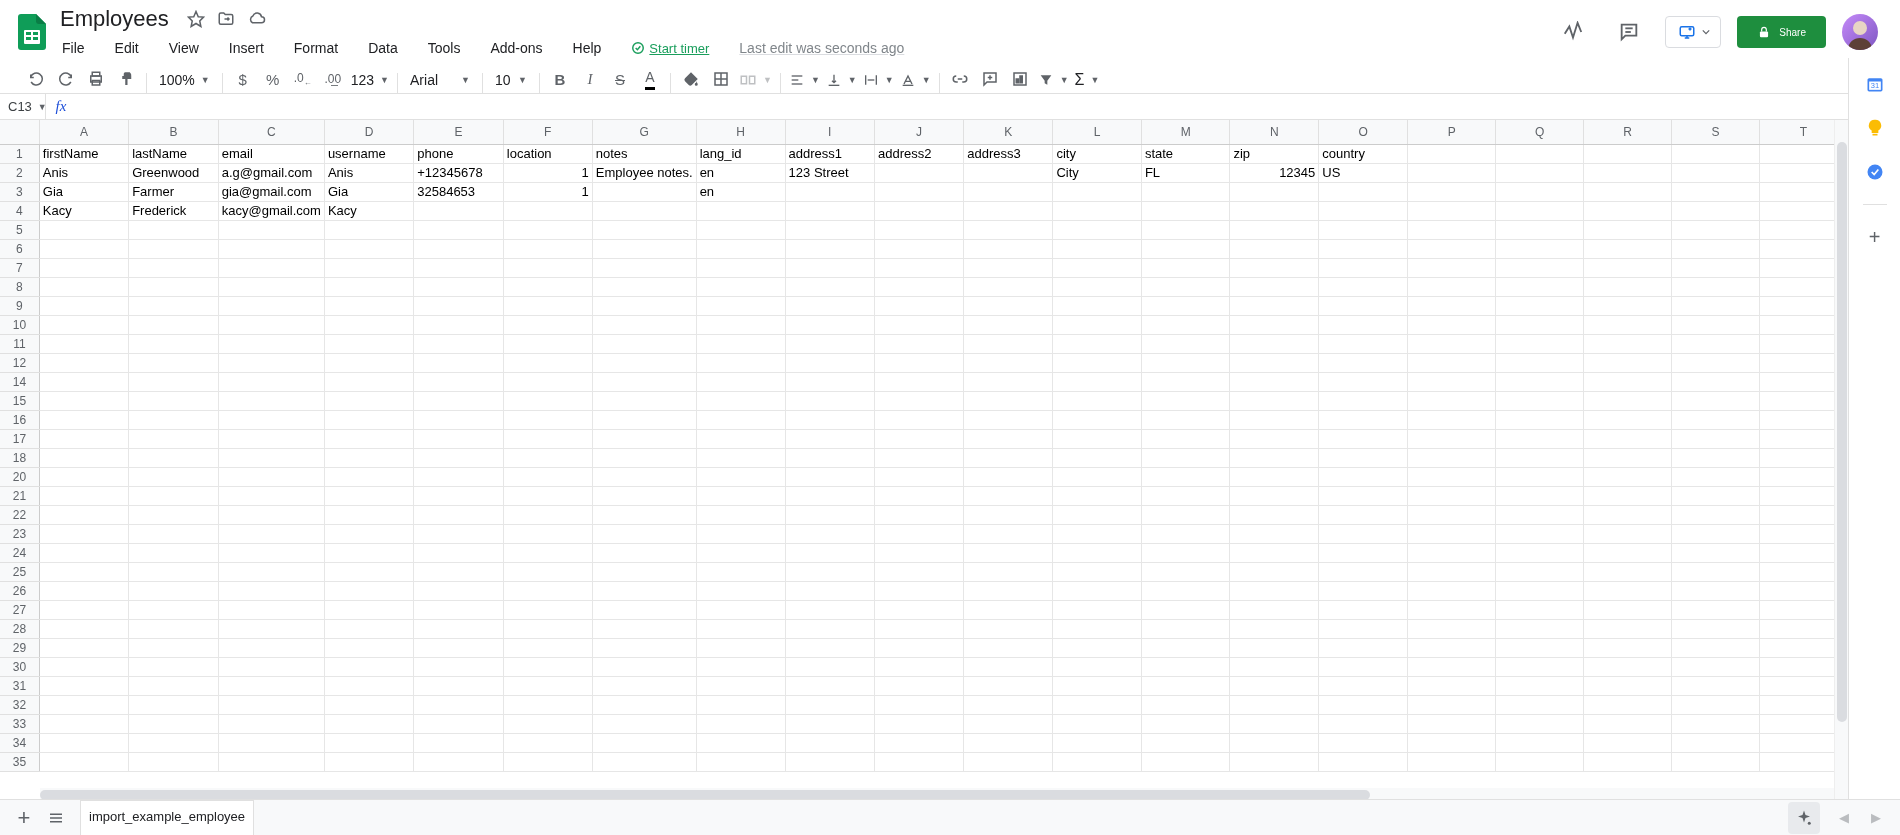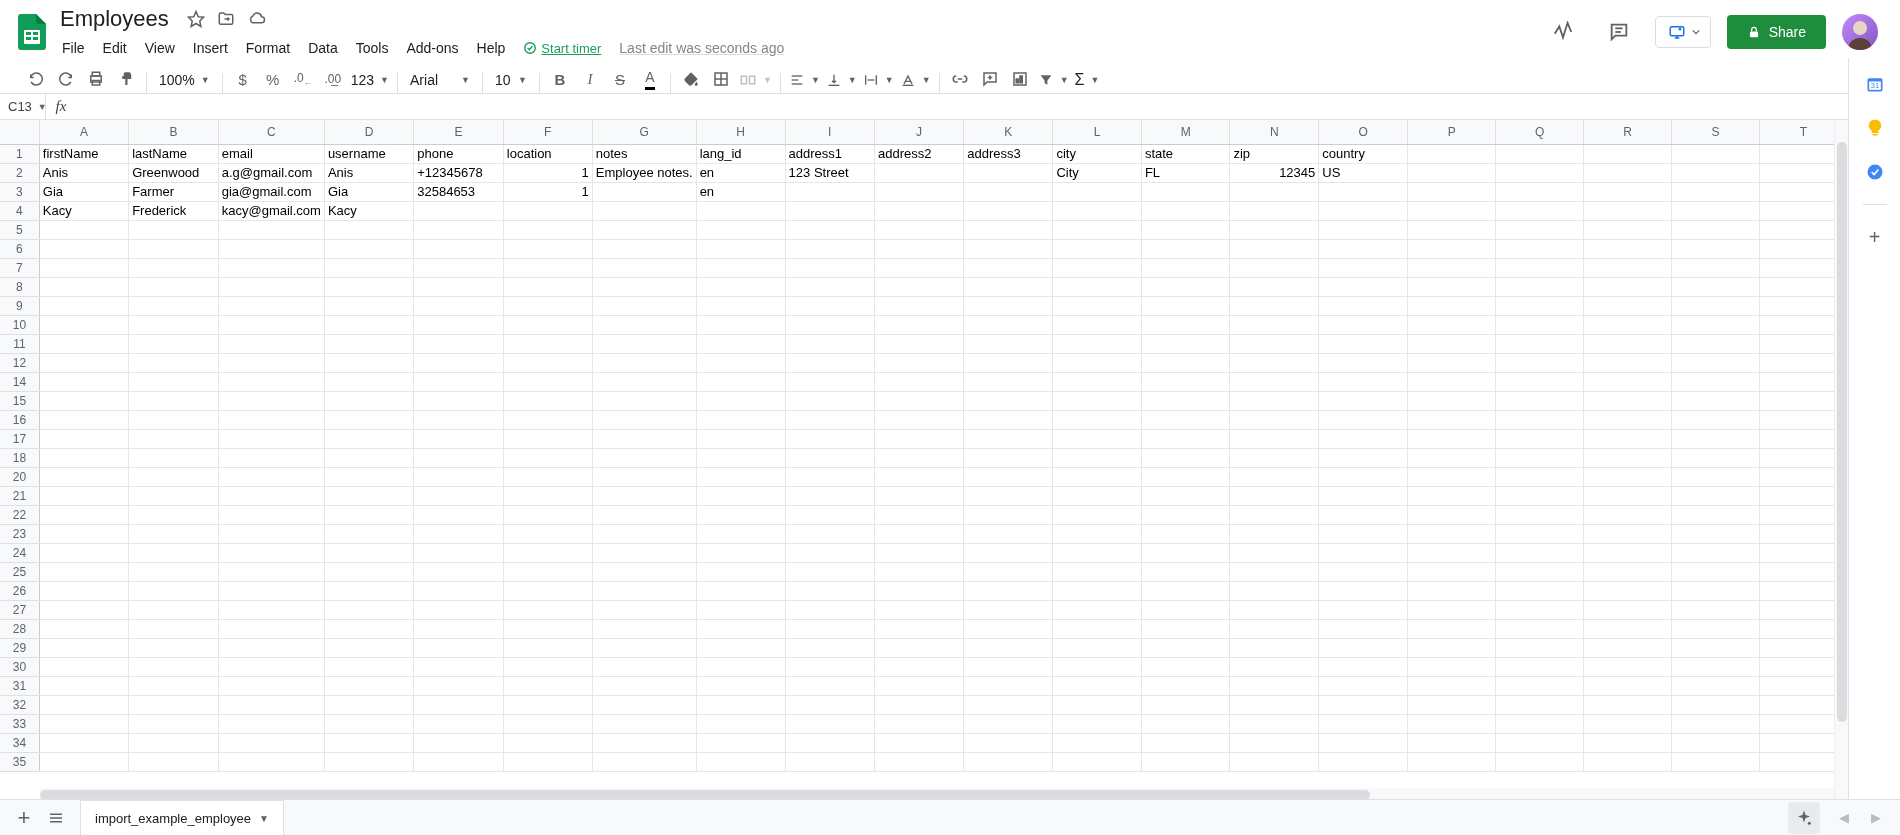--- a/index.html
+++ b/index.html
@@ -5,62 +5,62 @@
 * { margin: 0; padding: 0; box-sizing: border-box; }
 body { font-family: Arial, sans-serif; font-size: 13px; color: #202124; background: #fff; width: 1900px; height: 835px; overflow: hidden; position: relative; }
 
 
 .title-bar { display: flex; align-items: center; height: 56px; padding: 8px 10px 0 10px; }
 .logo { width: 44px; height: 44px; display: flex; align-items: center; justify-content: center; }
 .title-area { flex: 0 0 auto; margin-left: 0; }
 .title-row { display: flex; align-items: center; gap: 12px; }
 .doc-title { font-size: 22px; color: #202124; padding: 2px 6px; }
 .title-icon { color: #5f6368; display: flex; align-items: center; }
-.menu-row { display: flex; align-items: center; gap: 2px; margin-top: 2px; justify-content: flex-end; }
+.menu-row { display: flex; align-items: center; gap: 14px; margin-top: 2px; justify-content: flex-end; }
 .menu-item { padding: 4px 8px; font-size: 14px; color: #202124; cursor: pointer; border-radius: 4px; }
 .start-timer { color: #1a9e5c; display: flex; align-items: center; gap: 4px; padding: 4px 8px; text-decoration: underline; }
 .last-edit { color: #80868b; font-size: 14px; padding: 4px 8px; text-decoration: underline; text-decoration-color: #dadce0; }
 
 .title-right { margin-left: auto; display: flex; align-items: center; gap: 16px; padding-right: 12px; }
 .title-right-icon { width: 40px; height: 40px; display: flex; align-items: center; justify-content: center; color: #5f6368; border-radius: 50%; }
 .present-btn { display: flex; align-items: center; gap: 4px; border: 1px solid #dadce0; border-radius: 4px; padding: 6px 10px; color: #1a73e8; }
-.share-btn { background: #1e8e3e; color: #fff; border-radius: 4px; padding: 9px 20px; display: flex; align-items: center; gap: 8px; font-size: 14px; font-weight: 500; }
+.share-btn { background: #1e8e3e; color: #fff; border-radius: 4px; padding: 9px 20px; display: flex; align-items: center; gap: 8px; font-size: 10px; font-weight: 500; }
 .avatar { width: 36px; height: 36px; border-radius: 50%; background: linear-gradient(135deg, #c58af9, #7e57c2); display: flex; align-items: center; justify-content: center; overflow: hidden; }
 
 
 .toolbar { display: flex; align-items: flex-end; height: 38px; padding: 0 10px 0 22px; border-bottom: 1px solid #e0e0e0; gap: 2px; }
 .tb-btn { width: 28px; height: 28px; display: flex; align-items: center; justify-content: center; color: #5f6368; border-radius: 2px; }
 .tb-sep { width: 1px; height: 20px; background: #e0e0e0; margin: 0 4px; }
 .tb-dd { padding: 0 6px; height: 26px; display: flex; align-items: center; gap: 6px; color: #202124; font-size: 14px; }
 .tb-dd-arrow { font-size: 9px; color: #5f6368; }
 .collapse-btn { margin-left: auto; }
 .tc-underline { border-bottom: 3px solid #000; padding-bottom: 2px; }
 
 
 .formula-bar { display: flex; align-items: center; height: 26px; border-bottom: 1px solid #e0e0e0; }
 .name-box { width: 46px; padding: 0 8px; font-size: 13px; color: #3c4043; border-right: 1px solid #e0e0e0; height: 100%; display: flex; align-items: center; gap: 6px; }
-.fx-label { width: 30px; text-align: center; color: #404040; font-style: italic; font-family: 'Times New Roman', serif; font-size: 15px; }
+.fx-label { width: 30px; text-align: center; color: #1d4ed8; font-style: italic; font-family: 'Times New Roman', serif; font-size: 15px; }
 .formula-input { flex: 1; border: none; outline: none; padding: 0 6px; font-size: 14px; }
 
 
 .grid-area { position: relative; height: 682px; overflow: hidden; }
 .grid-scroll { overflow: auto; height: 100%; }
 table.sheet { border-collapse: collapse; table-layout: fixed; }
 .corner { width: 40px; height: 24px; background: #f8f9fa; border-right: 1px solid #e0e0e0; border-bottom: 1px solid #ccc; }
 .col-head { background: #f8f9fa; height: 24px; font-size: 12px; color: #5f6368; text-align: center; border-right: 1px solid #e0e0e0; border-bottom: 1px solid #ccc; font-weight: normal; }
 .row-head { background: #f8f9fa; width: 40px; font-size: 12px; color: #5f6368; text-align: center; border-right: 1px solid #ccc; border-bottom: 1px solid #e0e0e0; font-weight: normal; }
 td.cell { width: 90px; height: 19px; border-right: 1px solid #e6e6e6; border-bottom: 1px solid #e6e6e6; font-size: 13px; padding: 0 3px; white-space: nowrap; overflow: hidden; color: #000; }
 td.num { text-align: right; }
 .selected-cell { outline: 2px solid #1a73e8; outline-offset: -1px; position: relative; }
 .selected-cell::after { content: ''; position: absolute; right: -3px; bottom: -3px; width: 6px; height: 6px; background: #1a73e8; }
 
 
 .sheet-tabs { position: absolute; bottom: 0; left: 0; right: 0; height: 36px; background: #f8f9fa; border-top: 1px solid #e0e0e0; display: flex; align-items: center; padding: 0 8px; }
 .sheet-tab-btn { width: 32px; height: 32px; display: flex; align-items: center; justify-content: center; color: #5f6368; border-radius: 2px; }
-.sheet-tab { background: #fff; border-top: 1px solid #e0e0e0; border-left: 1px solid #e0e0e0; border-right: 1px solid #e0e0e0; padding: 8px 14px; display: flex; align-items: center; gap: 8px; font-size: 13px; color: #202124; margin-left: 8px; height: 36px; }
+.sheet-tab { background: #fff; border-top: 1px solid #e0e0e0; border-left: 1px solid #e0e0e0; border-right: 1px solid #e0e0e0; padding: 8px 8px; display: flex; align-items: center; gap: 8px; font-size: 13px; color: #202124; margin-left: 8px; height: 36px; flex-direction: column; }
 .tab-arrow { font-size: 10px; color: #5f6368; }
 .explore-btn { margin-left: auto; width: 32px; height: 32px; background: #e8eaed; border-radius: 4px; display: flex; align-items: center; justify-content: center; color: #5f6368; margin-right: 8px; }
 
 
 .side-panel { position: absolute; top: 58px; right: 0; width: 52px; height: calc(100% - 58px - 36px); border-left: 1px solid #e0e0e0; display: flex; flex-direction: column; align-items: center; padding: 14px 0; gap: 20px; background: #fff; }
 .sp-icon { width: 24px; height: 24px; display: flex; align-items: center; justify-content: center; border-radius: 50%; }
 .sp-sep { width: 24px; height: 1px; background: #e0e0e0; }
 .sp-plus { color: #5f6368; font-size: 20px; }
 
 

